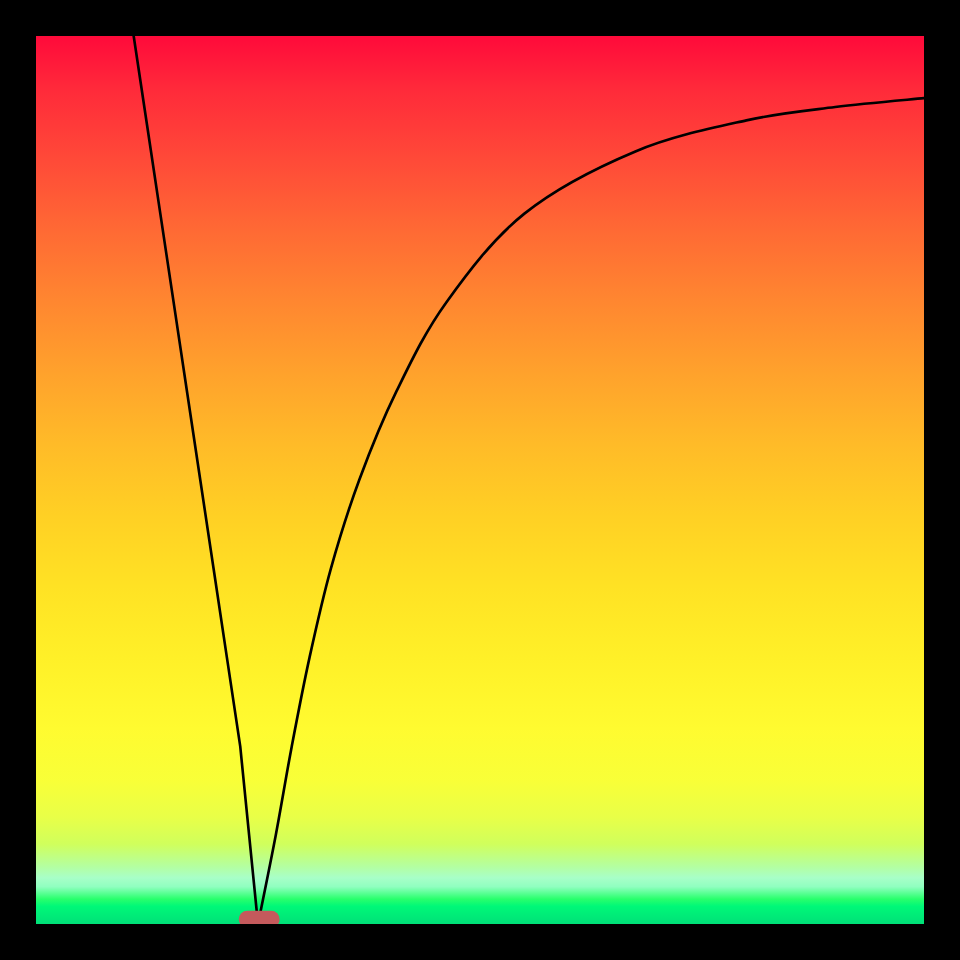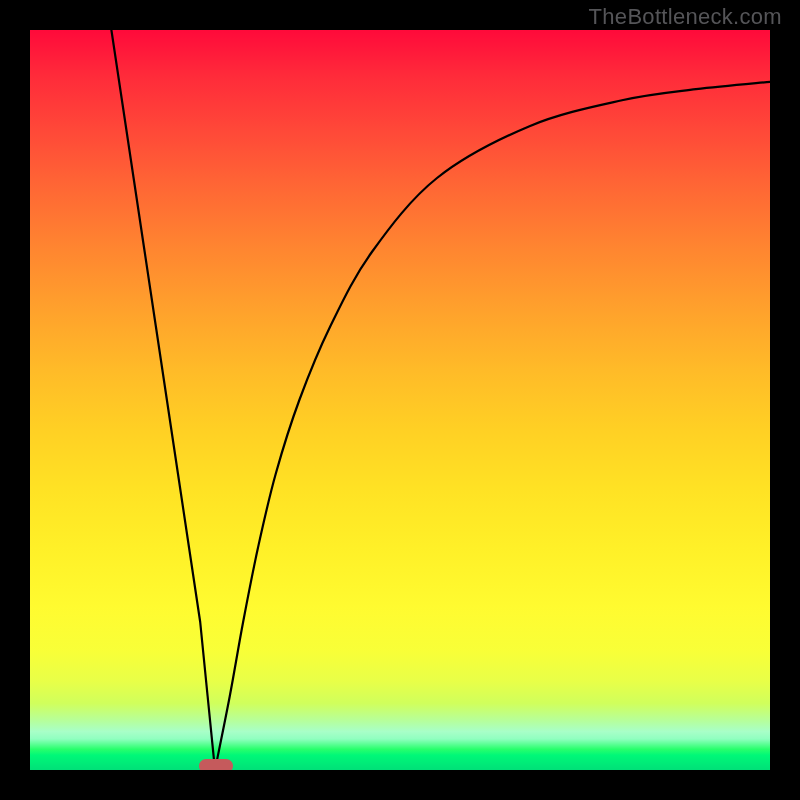--- a/index.html
+++ b/index.html
@@ -72,21 +72,20 @@
     border-radius: 8px;
     background: #c55a5c;
     z-index: 15;
     transform: translate(-50%, -50%);
   }
 </style>
 </head>
 <body>
 
 <div class="frame">
-  <div class="watermark">TheBottleneck.com</div>
 
   <div class="plot-area">
     <svg class="curve" viewBox="0 0 740 740" preserveAspectRatio="none">
       <path id="curve-path" fill="none" stroke="#000" stroke-width="2.2" stroke-linejoin="round" stroke-linecap="round" d="M 81.4 0 L 92.50 74.00 L 103.60 148.00 L 114.70 222.00 L 125.80 296.00 L 136.90 370.00 L 148.00 444.00 L 159.10 518.00 L 170.20 592.00 L 177.60 666.00 L 185.00 740.00 C 187.47 727.67 195.11 690.67 199.80 666.00 C 204.49 641.33 208.43 616.67 213.12 592.00 C 217.81 567.33 222.49 542.67 227.92 518.00 C 233.35 493.33 238.77 468.67 245.68 444.00 C 252.59 419.33 260.23 394.67 269.36 370.00 C 278.49 345.33 288.35 320.67 300.44 296.00 C 312.53 271.33 324.12 246.67 341.88 222.00 C 359.64 197.33 380.73 168.97 407.00 148.00 C 433.27 127.03 468.67 109.15 499.50 96.20 C 530.33 83.25 564.25 76.47 592.00 70.30 C 619.75 64.13 641.33 62.28 666.00 59.20 C 690.67 56.12 727.67 53.03 740.00 51.80"></path>
     </svg>
     <div class="marker" id="marker" style="left: 186px; top: 736px;"></div>
   </div>
 </div>
 
 </body></html>

